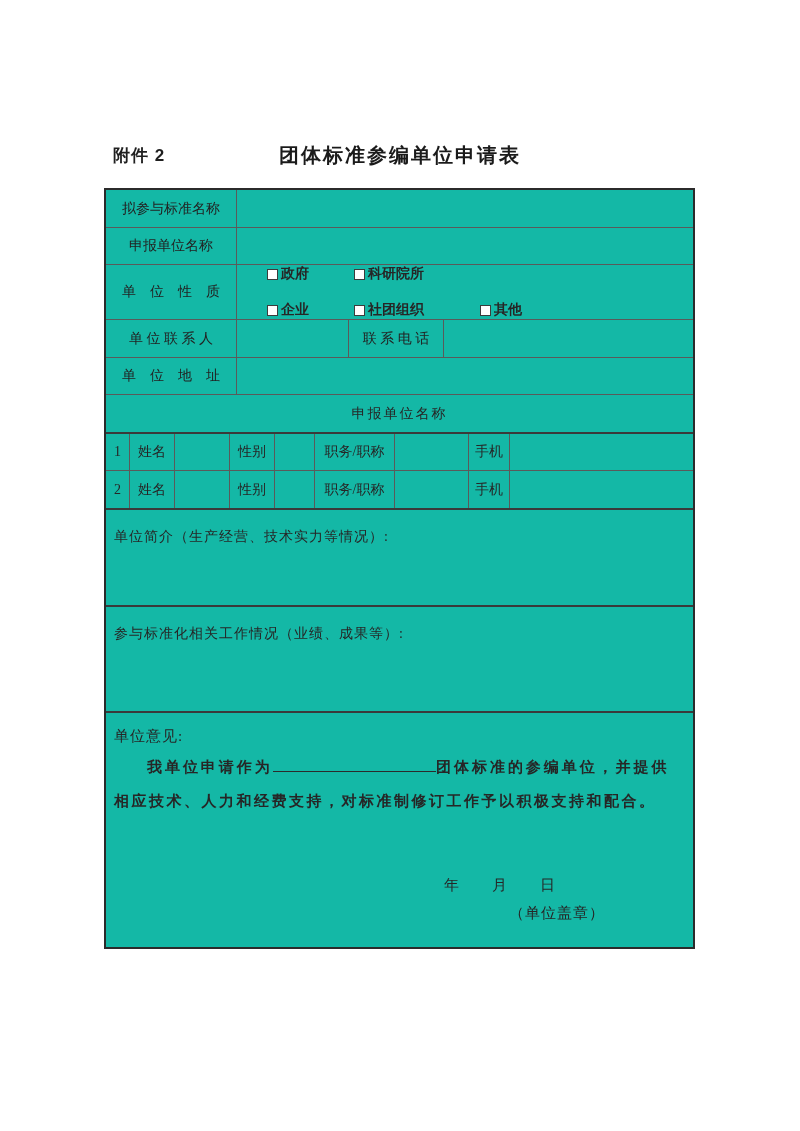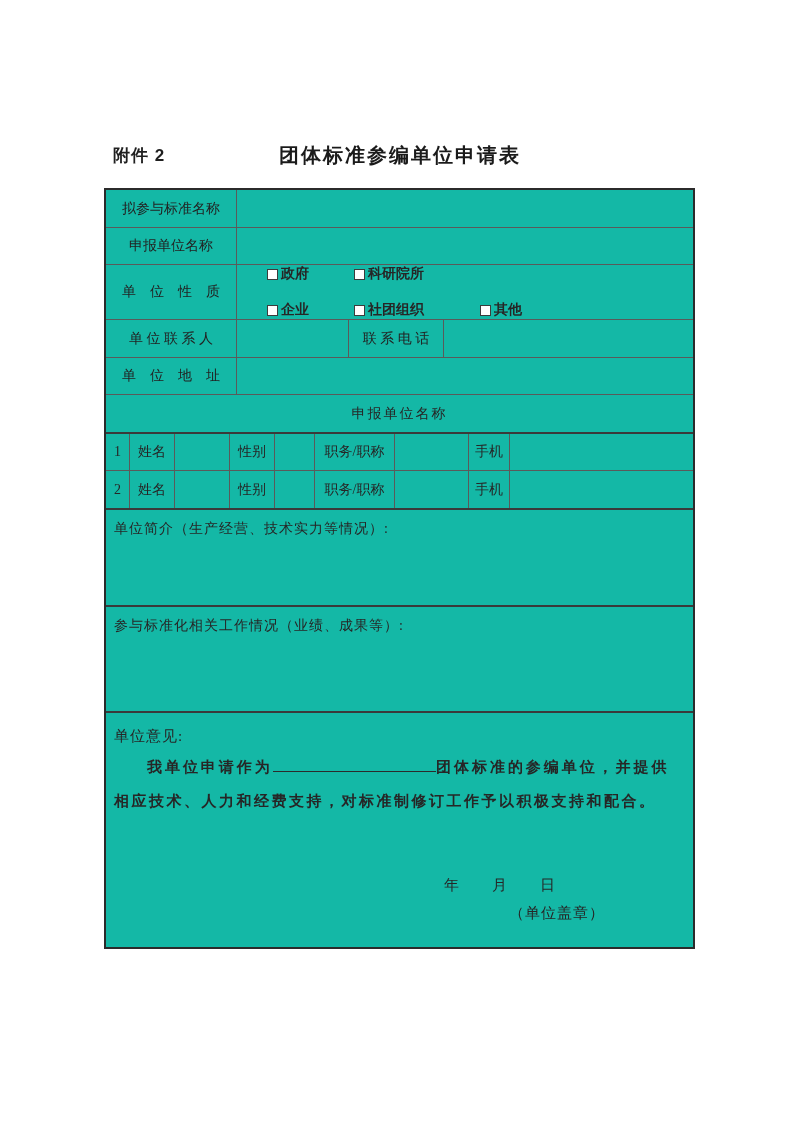--- a/index.html
+++ b/index.html
@@ -40,21 +40,21 @@
   .nature-cell { flex-direction:column; align-items:stretch; justify-content:space-between; padding-left:30px; row-gap:5px;font-weight:bold; }
   .nature-line { display:flex; font-size:14px; }
   .opt1{width:87px}.opt2{width:126px}.opt3{flex:1}
   .option { display:flex; align-items:center; cursor:default; }
   .cb {
     display:inline-block; width:11px; height:11px;
     border:1.5px solid #3c3c3c; margin-right:3px; background:#fff; flex:0 0 auto;
   }
   .members-header { justify-content:center; font-size:14px; letter-spacing:2px; width:100%; }
   .member-lab { justify-content:center; font-size:14px; }
-  .textarea-cell { align-items:flex-start; padding:10px 8px; font-size:14px; letter-spacing:1px; width:100%; }
+  .textarea-cell { align-items:flex-start; padding:18px 8px; font-size:14px; letter-spacing:1px; width:100%; }
   .opinion-cell {
     flex-direction:column; align-items:stretch; width:100%;
     padding:14px 24px 24px 8px; font-size:15px;
   }
   .opinion-label { letter-spacing:1px; }
   .opinion-para {
     margin-top:4px; text-indent:2.2em;
     line-height:34px; letter-spacing:2.5px; text-align:justify;font-weight:bold;
   }
   .blank {

